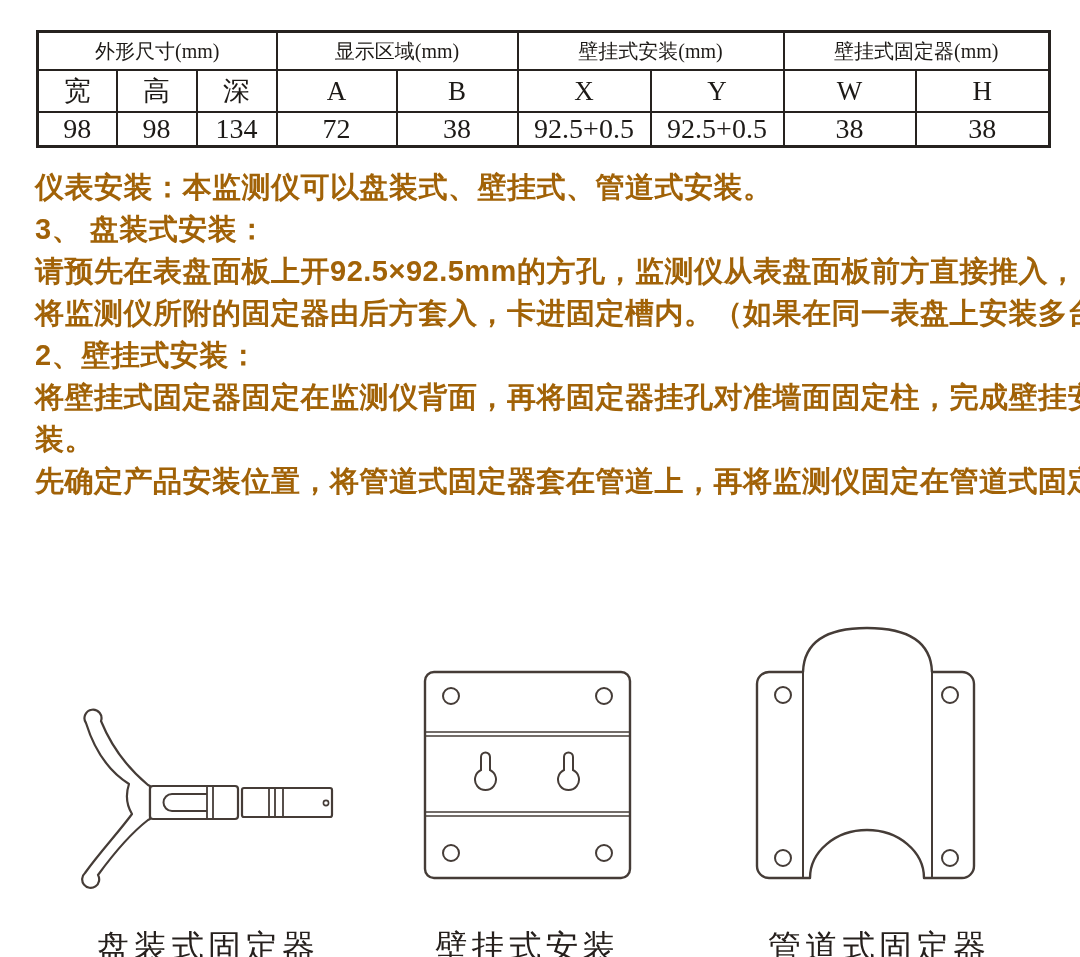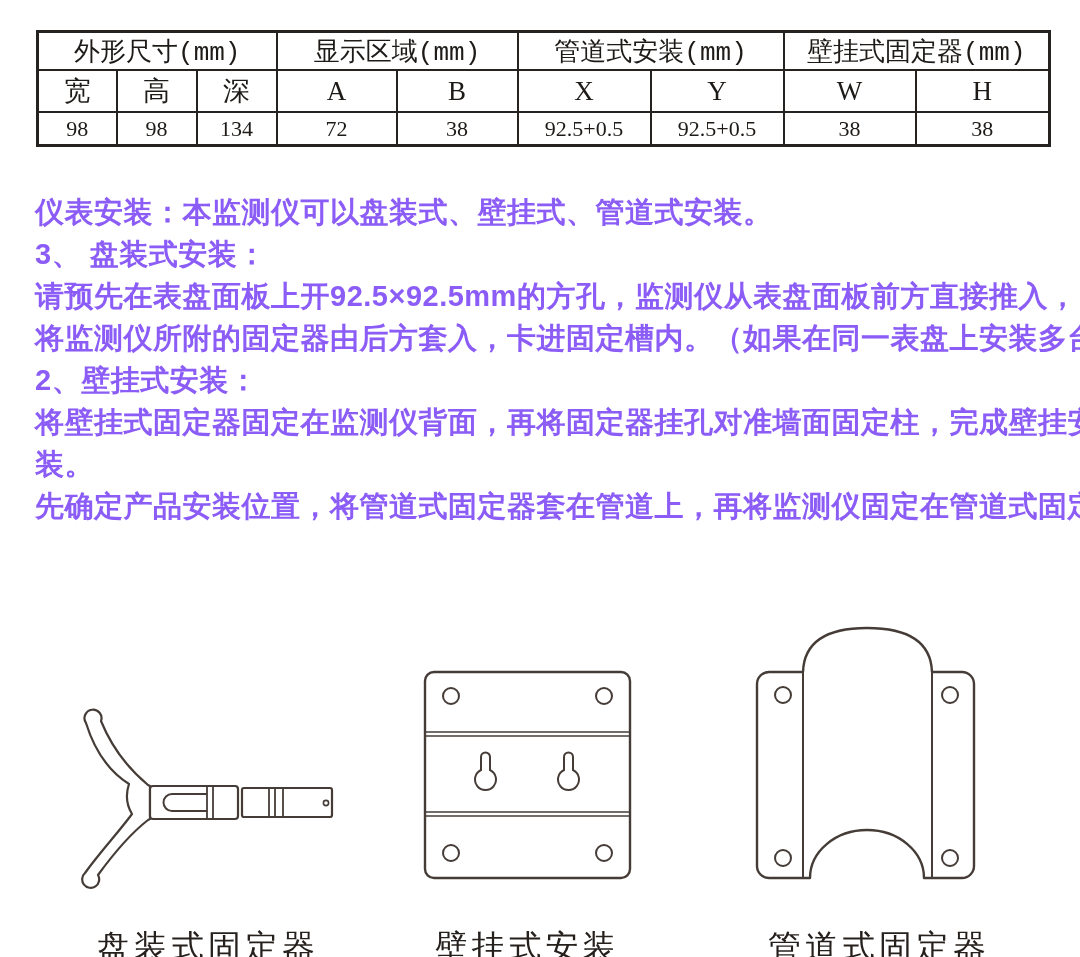--- a/index.html
+++ b/index.html
@@ -26,36 +26,35 @@
   }
   #dims-table td {
     border: 2px solid #26221f;
     text-align: center;
     vertical-align: middle;
     padding: 0;
     white-space: nowrap;
     overflow: hidden;
   }
   #dims-table { border: 3px solid #26221f; }
-  #dims-table tr.group-row td { height: 36px; font-size: 26px; font-family: Liberation Mono, monospace; }
+  #dims-table tr.group-row td { height: 36px; font-size: 20px; }
   #dims-table tr.colhead-row td { height: 40px; font-size: 27px; }
-  #dims-table tr.value-row td { height: 31px; font-size: 22px; }
+  #dims-table tr.value-row td { height: 31px; font-size: 28px; }
 
   
   #body-text {
     position: absolute;
     left: 35px;
     top: 166px;
     width: 1016px;
     font-size: 29px;
     font-weight: bold;
     line-height: 42px;
     letter-spacing: 0.5px;
-    color: #8b5cf6;
-    margin-top: 25px;
+    color: #a16207;
   }
   #body-text .line { height: 42px; white-space: nowrap; }
 
   
   .fig-svg { position: absolute; }
   .fig-caption {
     position: absolute;
     top: 893px;
     width: 250px;
     text-align: center;
@@ -87,21 +86,21 @@
         <col style="width:121px">
       <col style="width:133px">
         <col style="width:133px">
       <col style="width:132px">
         <col style="width:134px">
     </colgroup>
     <tbody>
         <tr class="group-row">
       <td colspan="3">外形尺寸(mm)</td>
       <td colspan="2">显示区域(mm)</td>
-      <td colspan="2">管道式安装(mm)</td>
+      <td colspan="2">壁挂式安装(mm)</td>
       <td colspan="2">壁挂式固定器(mm)</td>
     </tr>
     <tr class="colhead-row">
       <td>宽</td>
       <td>高</td>
       <td>深</td>
       <td>A</td>
       <td>B</td>
       <td>X</td>
       <td>Y</td>

